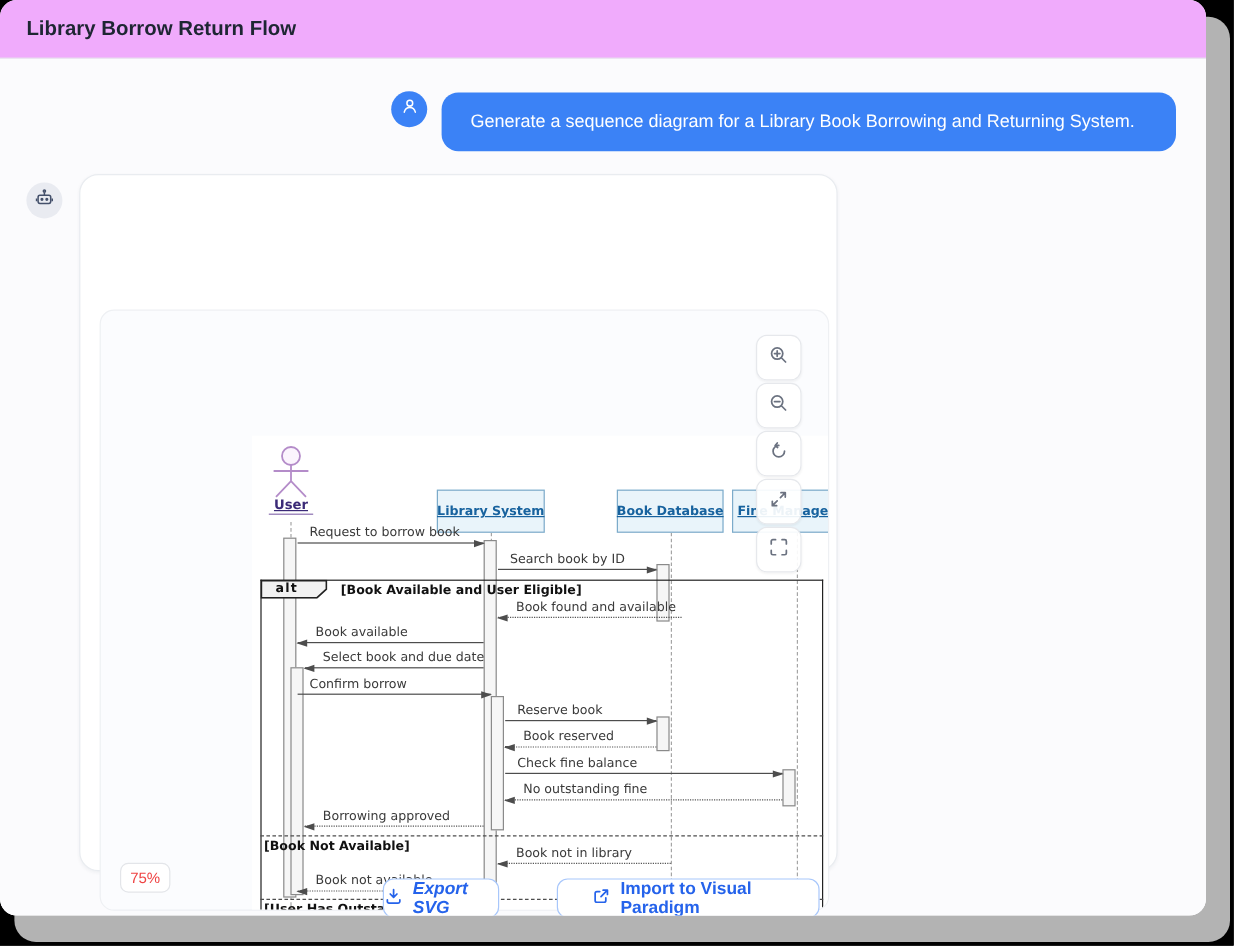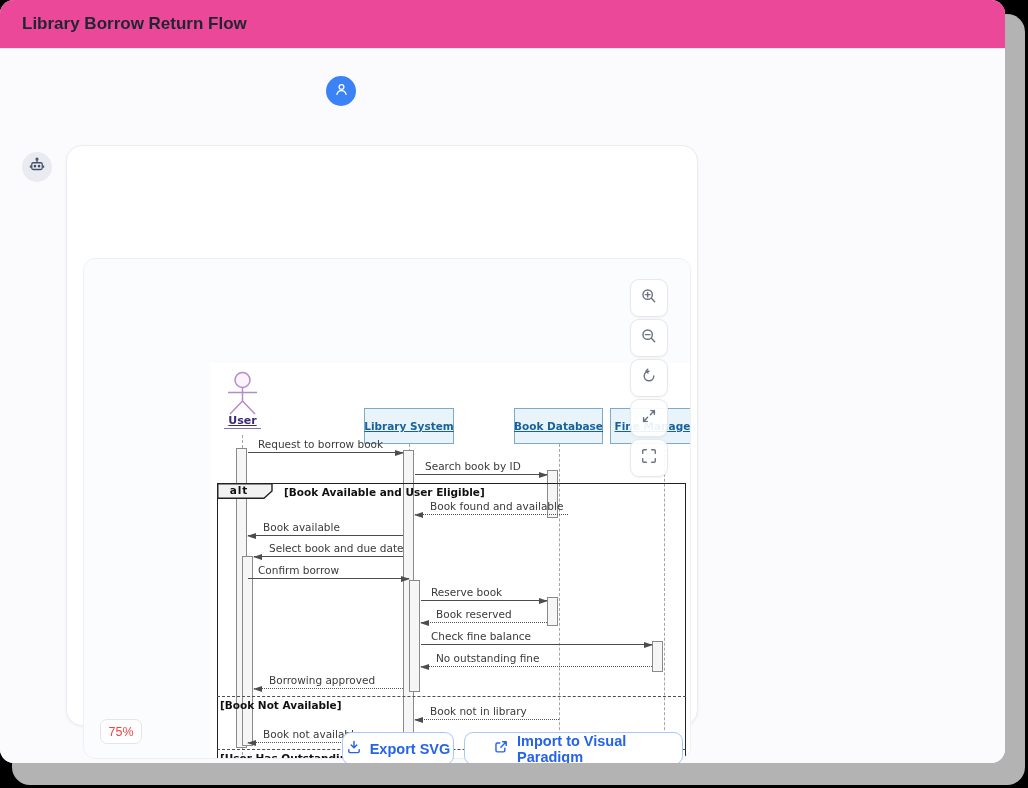--- a/index.html
+++ b/index.html
@@ -1,20 +1,20 @@
 <!DOCTYPE html>
 <html><head>
 <meta charset="utf-8">
 <style>
   html,body{margin:0;padding:0;background:#000;font-family:"Liberation Sans",sans-serif;}
   .stage{position:relative;width:1028px;height:788px;overflow:hidden;background:#000;}
   .window{position:absolute;left:0;top:0;width:1005px;height:763px;background:#fff;border-radius:14px;
           box-shadow:16px 18px 0 4px #b3b3b3;overflow:hidden;}
   
-  .hdr{position:absolute;left:0;top:0;width:100%;height:49px;background:#ec4899;border-bottom:1px solid #e7e8ec;box-sizing:border-box;}
+  .hdr{position:absolute;left:0;top:0;width:100%;height:49px;background:#f0abfc;border-bottom:1px solid #e7e8ec;box-sizing:border-box;}
   .hdr .title{position:absolute;left:22px;top:14px;font-size:17px;font-weight:700;color:#1e2633;}
   .content{position:absolute;left:0;top:49px;width:100%;height:714px;background:#fbfbfd;}
   
   .avatar{position:absolute;width:30px;height:30px;border-radius:50%;display:flex;align-items:center;justify-content:center;}
   .avatar.user{left:326px;top:27px;background:#3b82f6;}
   .avatar.bot{left:22px;top:103px;background:#e9ebf1;}
   .bubble{position:absolute;left:368px;top:28px;width:612px;height:49px;background:#3b82f6;border-radius:14px;
           color:#fff;font-size:15px;line-height:49px;padding:0 24px;box-sizing:border-box;white-space:nowrap;overflow:hidden;}
   
   .card{position:absolute;left:66px;top:96px;width:632px;height:581px;background:#fff;border:1px solid #e9ecf0;
@@ -46,21 +46,21 @@
   .divider{position:absolute;left:133px;width:469px;border-top:1.3px dashed #4d4d4d;}
   
   .zbtn{position:absolute;left:546px;width:36px;height:36px;background:rgba(255,255,255,.92);border:1px solid #e6e8ec;
         border-radius:9px;display:flex;align-items:center;justify-content:center;box-shadow:0 1px 2px rgba(0,0,0,.05);cursor:pointer;}
   .zoom-badge{position:absolute;left:16px;top:460px;width:42px;height:25px;background:#fff;border:1px solid #e3e5e9;
         border-radius:7px;font-size:12.5px;color:#ef4444;display:flex;align-items:center;justify-content:center;box-sizing:border-box;}
   
   .act-btn{position:absolute;top:586px;height:33px;background:#fff;border:1px solid #a8c7fb;border-radius:9px;
         color:#2563eb;font-size:14.5px;font-weight:700;display:flex;align-items:center;justify-content:center;gap:8px;
         box-sizing:border-box;cursor:pointer;}
-  .act-btn.export{left:275px;width:112px;}
+  .act-btn.export{left:252px;width:97px;font-style:italic;}
   .act-btn.import{left:397px;width:219px;padding-left:28px;}
 </style>
 </head>
 <body>
 
 <div class="stage">
  <div class="window">
 
   <div class="hdr">
     <div class="title">Library Borrow Return Flow</div>
@@ -69,20 +69,21 @@
   <div class="content">
 
     <div class="avatar user">
       <span>
         <svg viewBox="0 0 24 24" width="17" height="17">
               <circle cx="12" cy="8.5" r="3.4" fill="none" stroke="#fff" stroke-width="1.8"></circle>
               <path d="M5.5,19 C6.5,14.8 9,13.5 12,13.5 C15,13.5 17.5,14.8 18.5,19" fill="none" stroke="#fff" stroke-width="1.8" stroke-linecap="round"></path>
             </svg>
       </span>
     </div>
+    <div class="bubble">Generate a sequence diagram for a Library Book Borrowing and Returning System.</div>
 
     <div class="avatar bot">
       <span>
         <svg viewBox="0 0 24 24" width="18" height="18" fill="none" stroke="#44506b" stroke-width="1.7">
               <rect x="5" y="9" width="14" height="9" rx="2"></rect>
               <path d="M12,9 V5.5"></path>
               <circle cx="12" cy="4.2" r="1.2"></circle>
               <circle cx="9.3" cy="13.5" r="0.9" fill="#44506b"></circle>
               <circle cx="14.7" cy="13.5" r="0.9" fill="#44506b"></circle>
               <path d="M3.3,12.5 v3 M20.7,12.5 v3"></path>

